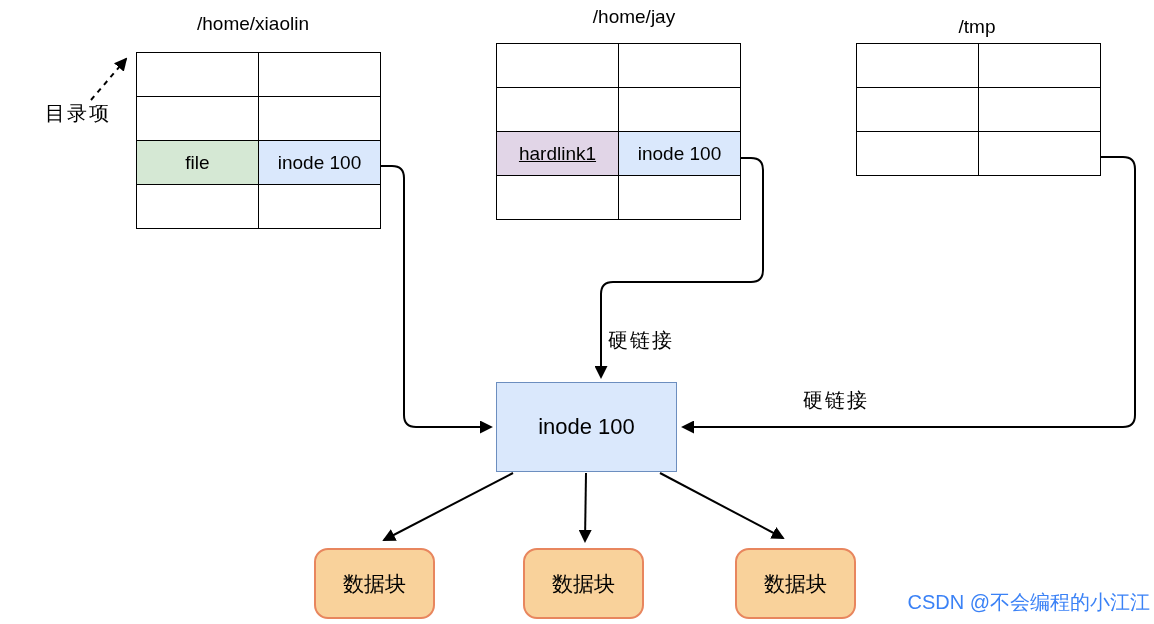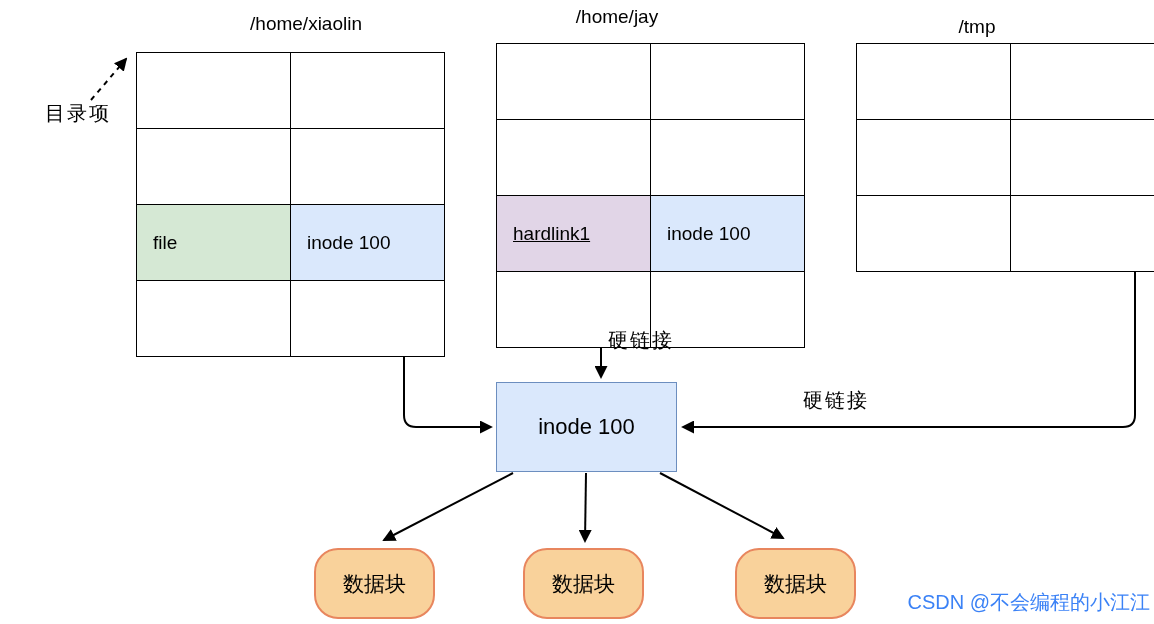--- a/index.html
+++ b/index.html
@@ -45,22 +45,23 @@
     border-collapse: collapse;
     table-layout: fixed;
     width: 242px;
     z-index: 2;
     background: #ffffff;
   }
   table.dirtable td {
     border: 1.6px solid #000000;
     width: 121px;
     height: 43px;
-    padding: 16px;
+    padding: 0;
     font-size: 19px;
+    text-align: center;
     vertical-align: middle;
   }
   td.cell-green  { background: #d5e8d4; }
   td.cell-blue   { background: #dae8fc; border-color: #6c8ebf; }
   td.cell-purple { background: #e1d5e7; border-color: #9673a6; text-decoration: underline; }
 
   .inode-box {
     position: absolute;
     left: 496px; top: 382px;
     width: 181px; height: 90px;
@@ -73,21 +74,21 @@
     font-size: 22px;
     z-index: 2;
   }
 
   .data-block {
     position: absolute;
     top: 548px;
     width: 121px; height: 71px;
     background: #f9d29b;
     border: 2.5px solid #e8865e;
-    border-radius: 24px;
+    border-radius: 14px;
     box-sizing: border-box;
     display: flex;
     align-items: center;
     justify-content: center;
     font-size: 21px;
     z-index: 2;
   }
   .data-block.b1 { left: 314px; }
   .data-block.b2 { left: 523px; }
   .data-block.b3 { left: 735px; }
@@ -133,21 +134,21 @@
 
     <path class="link" d="M 1097 157 L 1123 157 Q 1135 157 1135 169 L 1135 415 Q 1135 427 1123 427 L 683 427" marker-end="url(#arrow)"></path>
 
     <path class="link" d="M 513 473 L 384 540" marker-end="url(#arrow)"></path>
 
     <path class="link" d="M 586 473 L 585 541" marker-end="url(#arrow)"></path>
 
     <path class="link" d="M 660 473 L 783 538" marker-end="url(#arrow)"></path>
   </svg>
 
-  <div class="table-title" style="left:120px; top:13px;text-align:right;">/home/xiaolin</div>
+  <div class="table-title" style="left:132px; top:13px;">/home/xiaolin</div>
   <table class="dirtable" style="left:136px; top:52px;">
     <tbody>
         <tr>
       <td></td>
       <td></td>
     </tr>
     <tr>
       <td></td>
       <td></td>
     </tr>
@@ -155,21 +156,21 @@
       <td class="cell-green">file</td>
       <td class="cell-blue">inode 100</td>
     </tr>
     <tr>
       <td></td>
       <td></td>
     </tr>
   </tbody>
     </table>
 
-  <div class="table-title" style="left:496px; top:6px;">/home/jay</div>
+  <div class="table-title" style="left:513px; top:6px;">/home/jay</div>
   <table class="dirtable" style="left:496px; top:43px;">
     <tbody>
         <tr>
       <td></td>
       <td></td>
     </tr>
     <tr>
       <td></td>
       <td></td>
     </tr>

